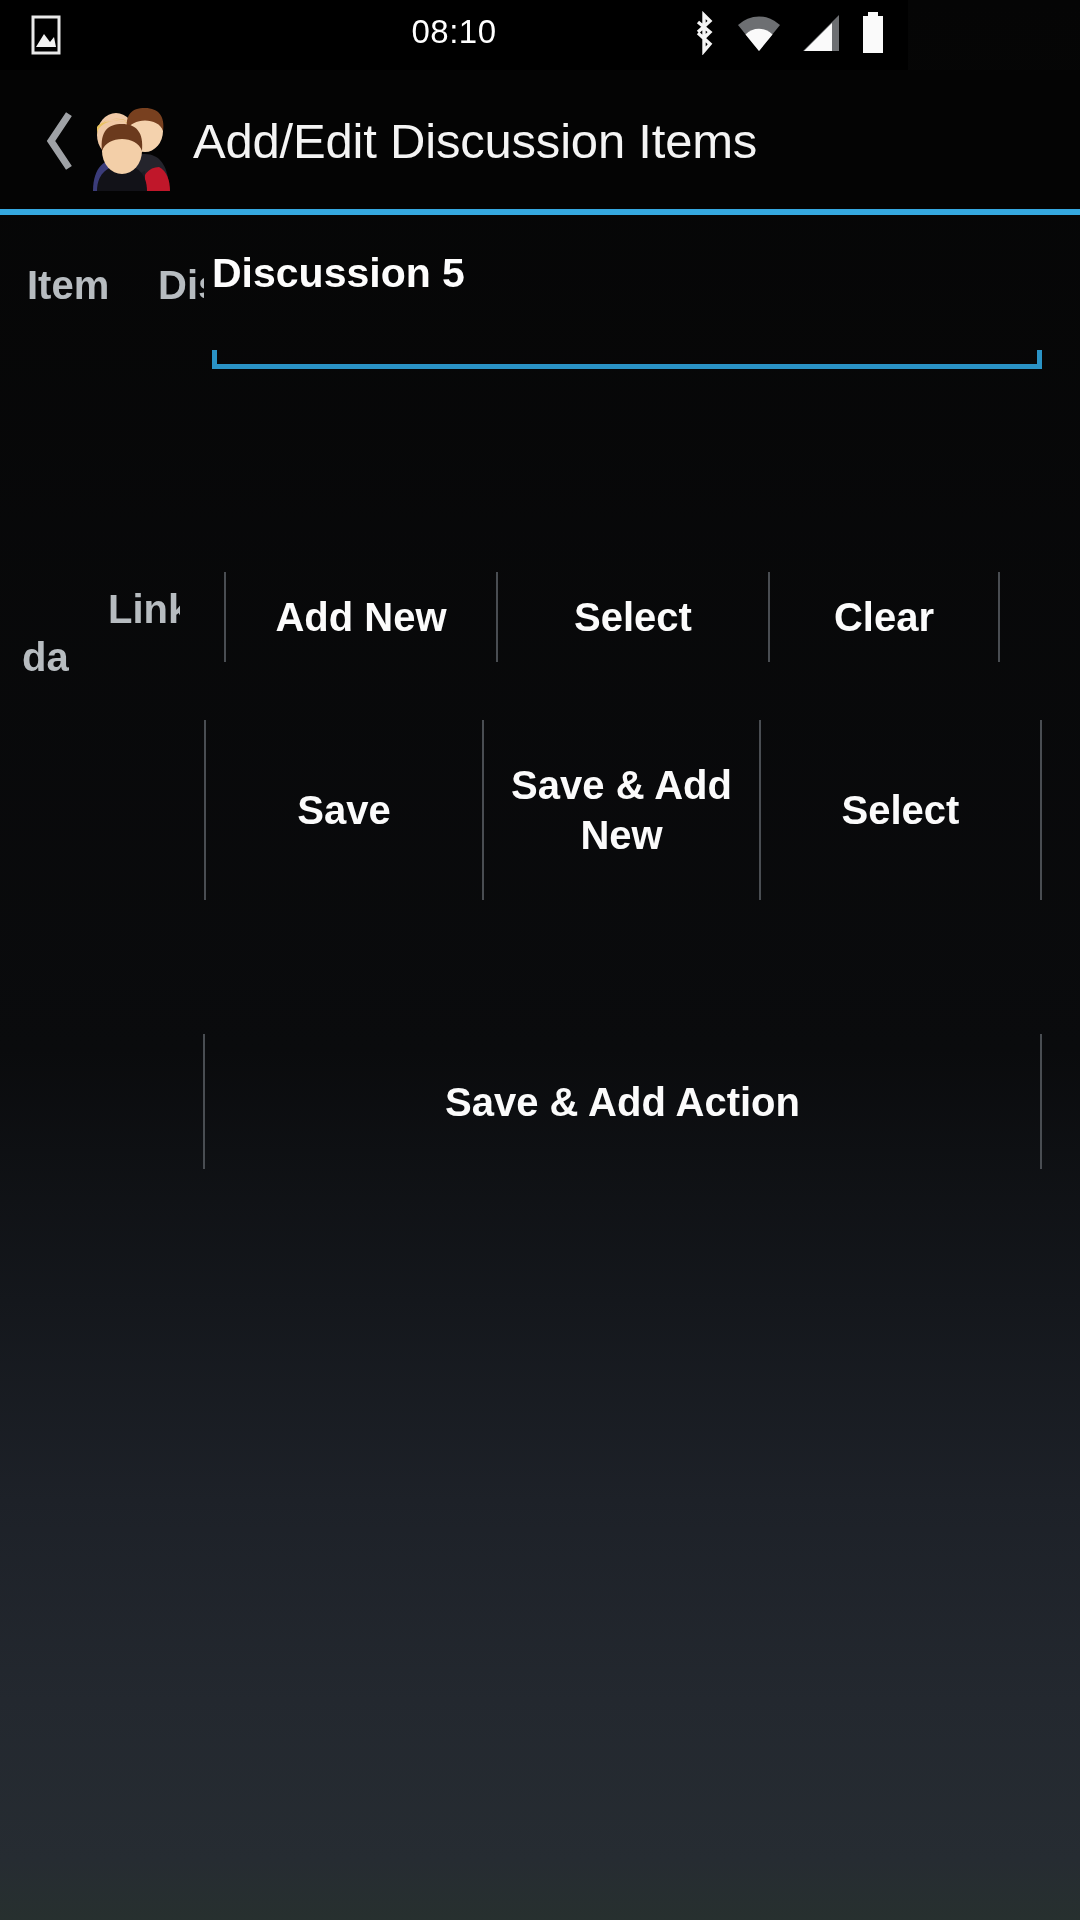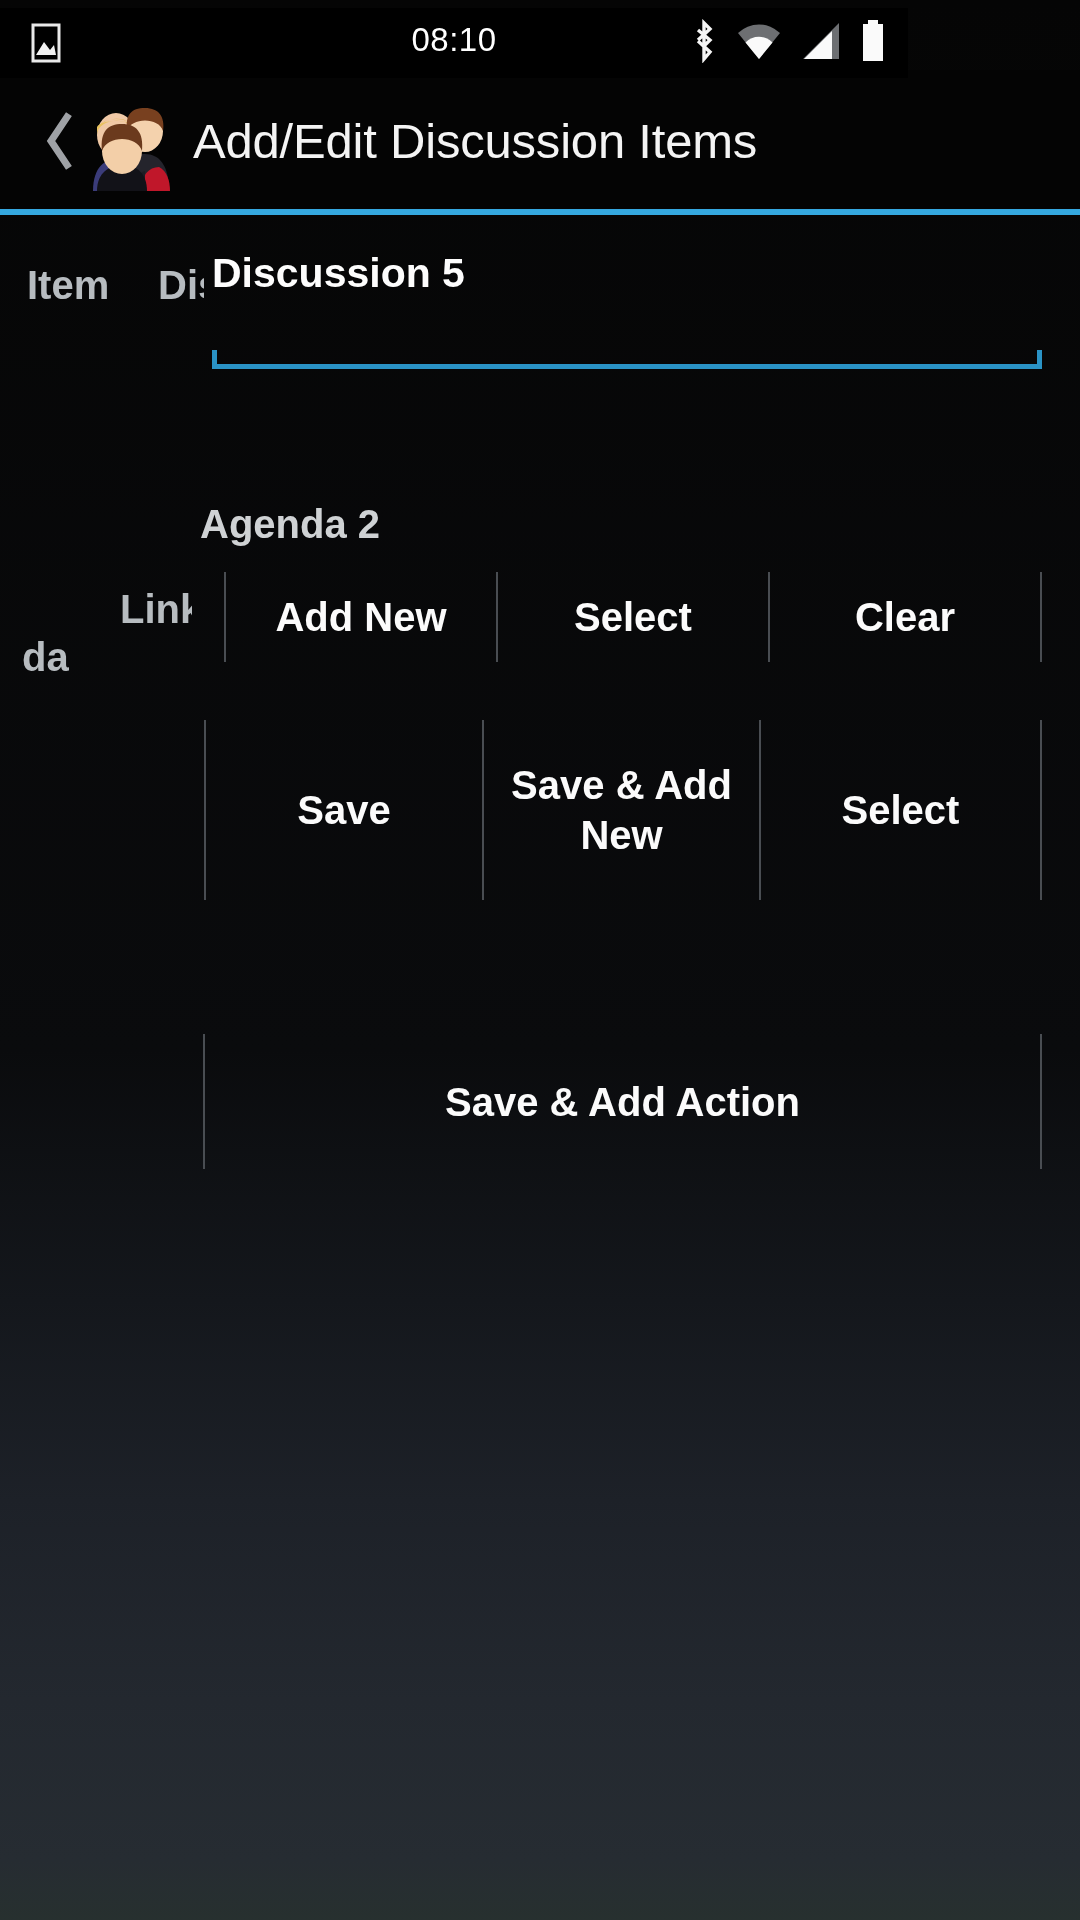--- a/index.html
+++ b/index.html
@@ -25,21 +25,21 @@
         #1d2128 1500px,
         #23282f 1700px,
         #262c32 1860px,
         #27302f 1920px);
     overflow: hidden;
   }
 
   
   .statusbar {
     position: absolute;
-    top: 8px; left: 0;
+    top: 0; left: 0;
     width: 908px;
     height: 70px;
     background: #000;
     z-index: 10;
   }
   .sb-left {
     position: absolute;
     left: 26px; top: 14px;
     width: 40px; height: 42px;
   }
@@ -278,36 +278,33 @@
     <div class="row" style="top:0px; height:206px;">
       <span class="ghost-label" style="left:27px; top:48px; width:108px;">Item</span>
       <span class="ghost-label" style="left:158px; top:48px; width:46px;">Dis</span>
 
       <div class="field-wrap">
         <div class="field-value">Discussion 5</div>
         <div class="field-underline"></div>
       </div>
     </div>
 
-    <div class="row" style="top:287px; height:60px;">
-      <span class="sublabel">Agenda 2</span>
-    </div>
 
     <div class="row" style="top:337px; height:120px;">
       <span class="ghost-label" style="left:22px; top:35px; width:64px;margin-top:48px;">da</span>
-      <span class="ghost-label" style="left:108px; top:35px; width:72px;margin-left:12px;">Link</span>
+      <span class="ghost-label" style="left:108px; top:35px; width:72px;">Link</span>
 
       <div class="btnbar" style="left:224px; top:20px; width:818px; height:90px;">
         <div class="btn" style="width:272px;">
           <span>Add New</span>
         </div>
         <div class="btn" style="width:272px;">
           <span>Select</span>
         </div>
-        <div class="btn last" style="width:274px;">
+        <div class="btn last" style="width:232px;">
           <span>Clear</span>
         </div>
       </div>
     </div>
 
     <div class="row" style="top:505px; height:180px;">
       <div class="btnbar" style="left:204px; top:0px; width:850px; height:180px;">
         <div class="btn" style="width:278px;">
           <span>Save</span>
         </div>

